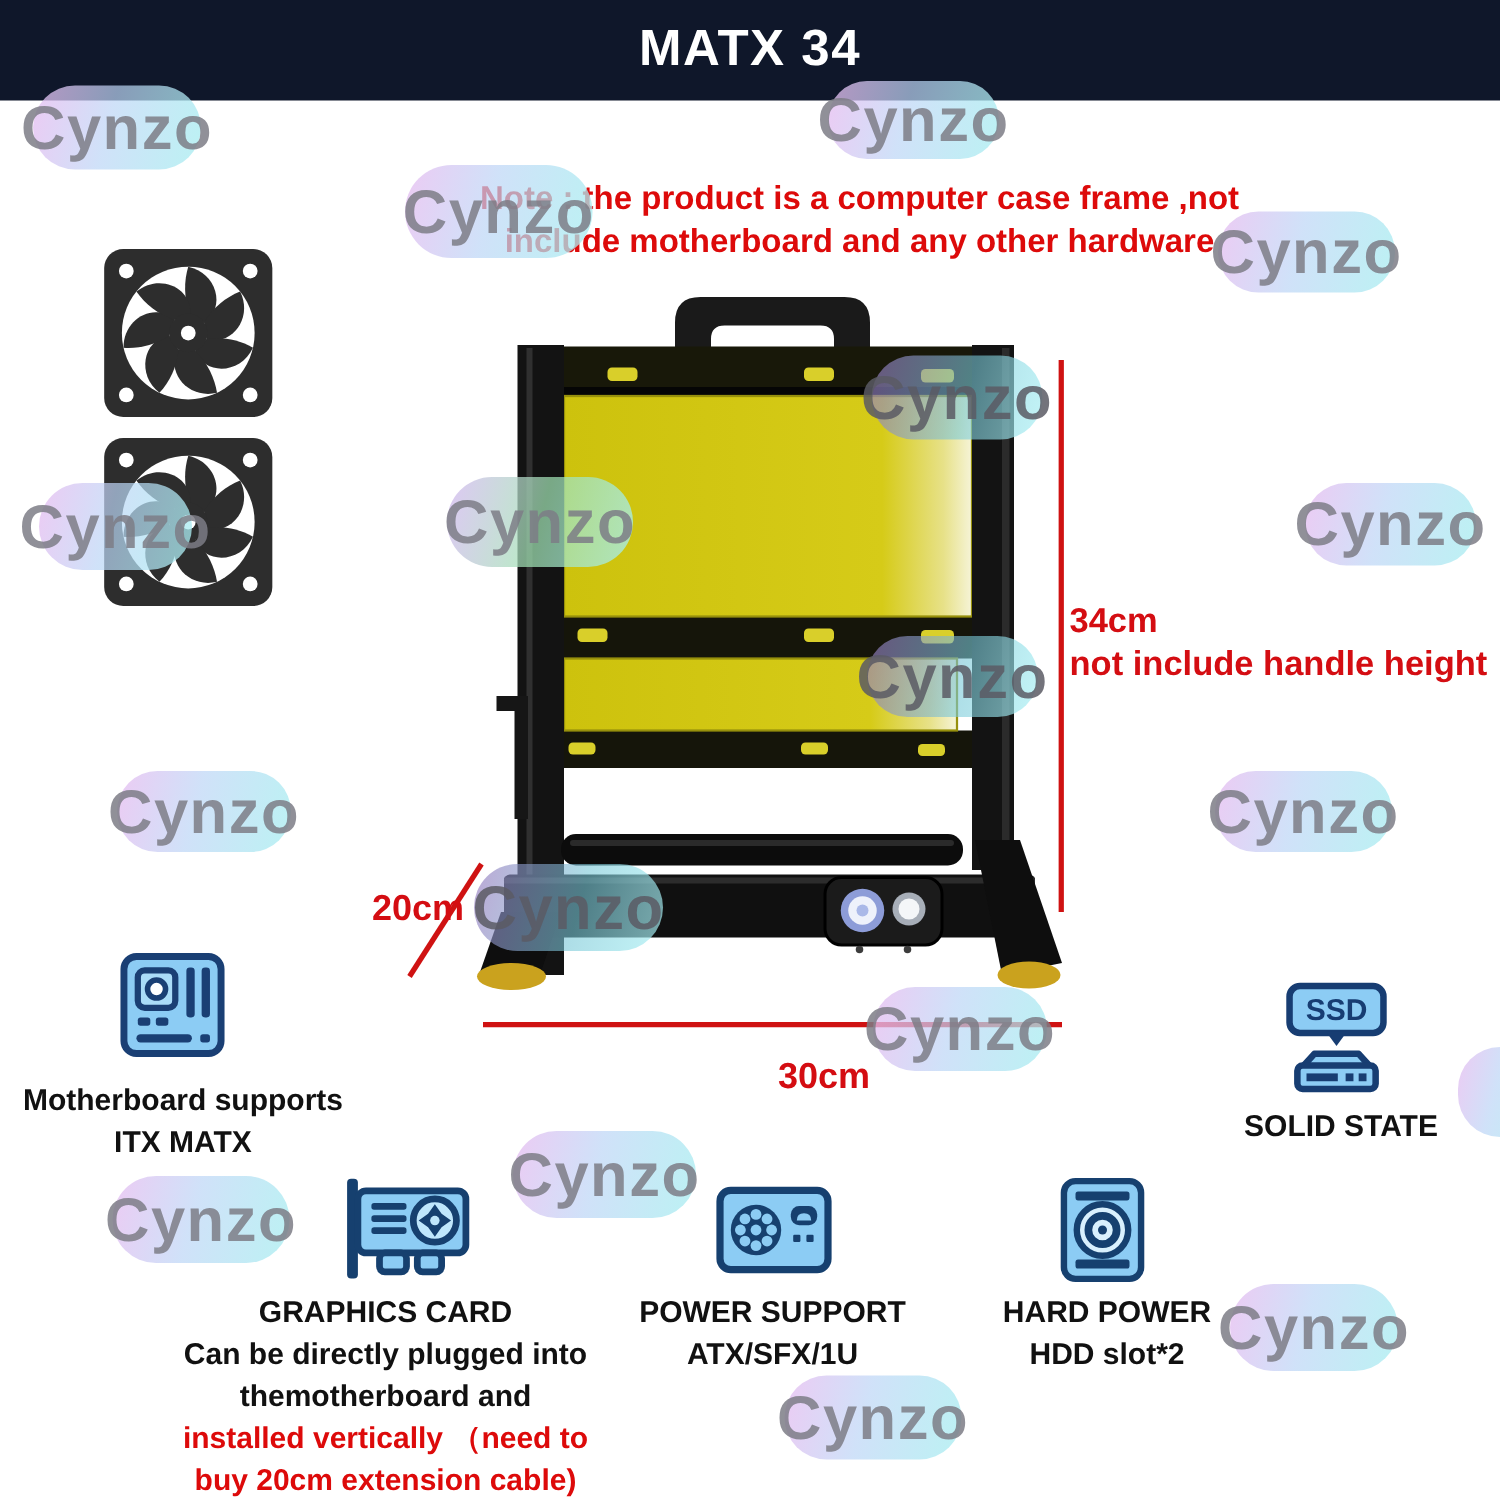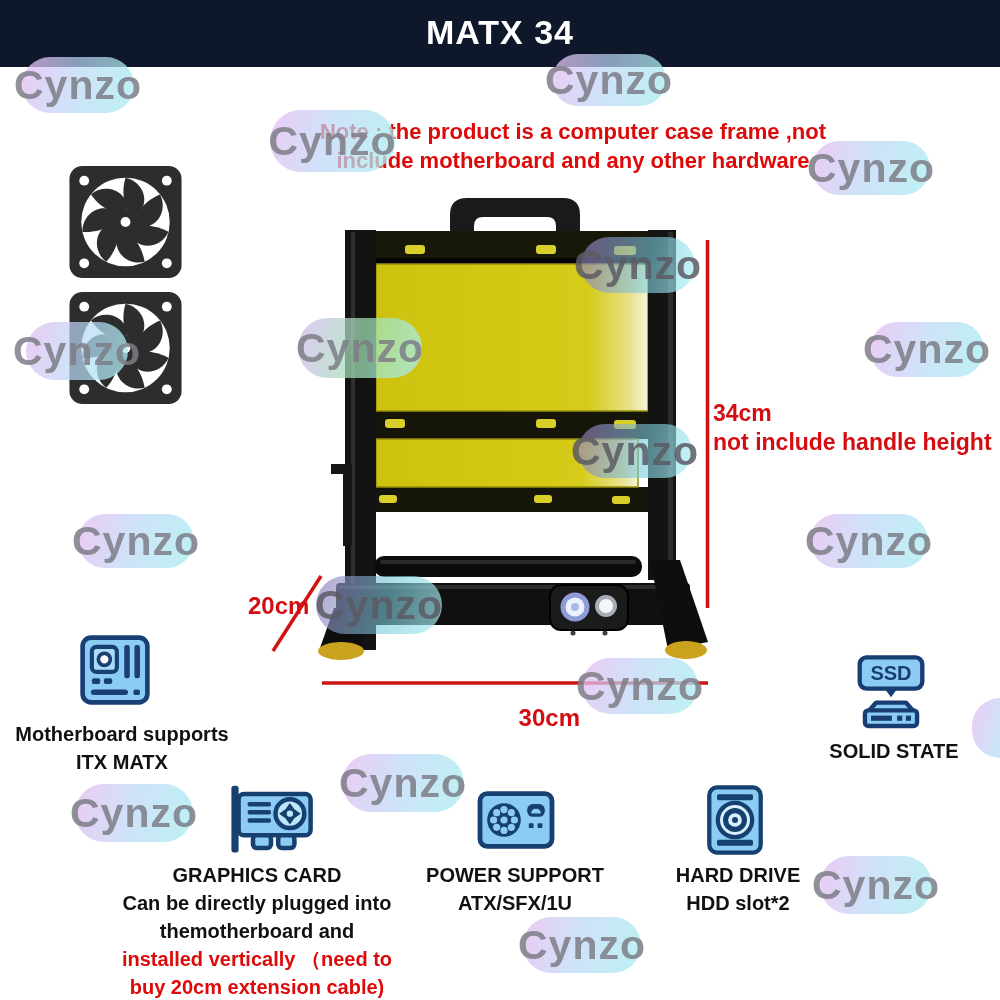--- a/index.html
+++ b/index.html
@@ -239,21 +239,21 @@
 
   <svg class="feat-icon i-hdd" width="60" height="72" viewBox="0 0 70 84">
     <rect x="5" y="4" width="60" height="76" rx="9" fill="#8cccf4" stroke="#16406f" stroke-width="5"></rect>
     <rect x="14" y="12" width="42" height="7" rx="2" fill="#16406f"></rect>
     <rect x="14" y="65" width="42" height="7" rx="2" fill="#16406f"></rect>
     <circle cx="35" cy="42" r="20" fill="#d9f0fd" stroke="#16406f" stroke-width="5"></circle>
     <circle cx="35" cy="42" r="11" fill="none" stroke="#16406f" stroke-width="6"></circle>
     <circle cx="35" cy="42" r="3.5" fill="#16406f"></circle>
   </svg>
   <div class="feat-label lbl-hdd">
-    <div>HARD DRIVE</div>
+    <div>HARD POWER</div>
     <div>HDD slot*2</div>
   </div>
 
   <div class="wm" style="left:22px;top:57px;width:112px;height:56px">Cynzo</div>
   <div class="wm" style="left:552px;top:54px;width:114px;height:52px">Cynzo</div>
   <div class="wm" style="left:270px;top:110px;width:125px;height:62px">Cynzo</div>
   <div class="wm" style="left:812px;top:141px;width:118px;height:54px">Cynzo</div>
   <div class="wm wm-teal" style="left:581px;top:237px;width:114px;height:56px">Cynzo</div>
   <div class="wm" style="left:26px;top:322px;width:102px;height:58px">Cynzo</div>
   <div class="wm wm-green" style="left:298px;top:318px;width:124px;height:60px">Cynzo</div>

